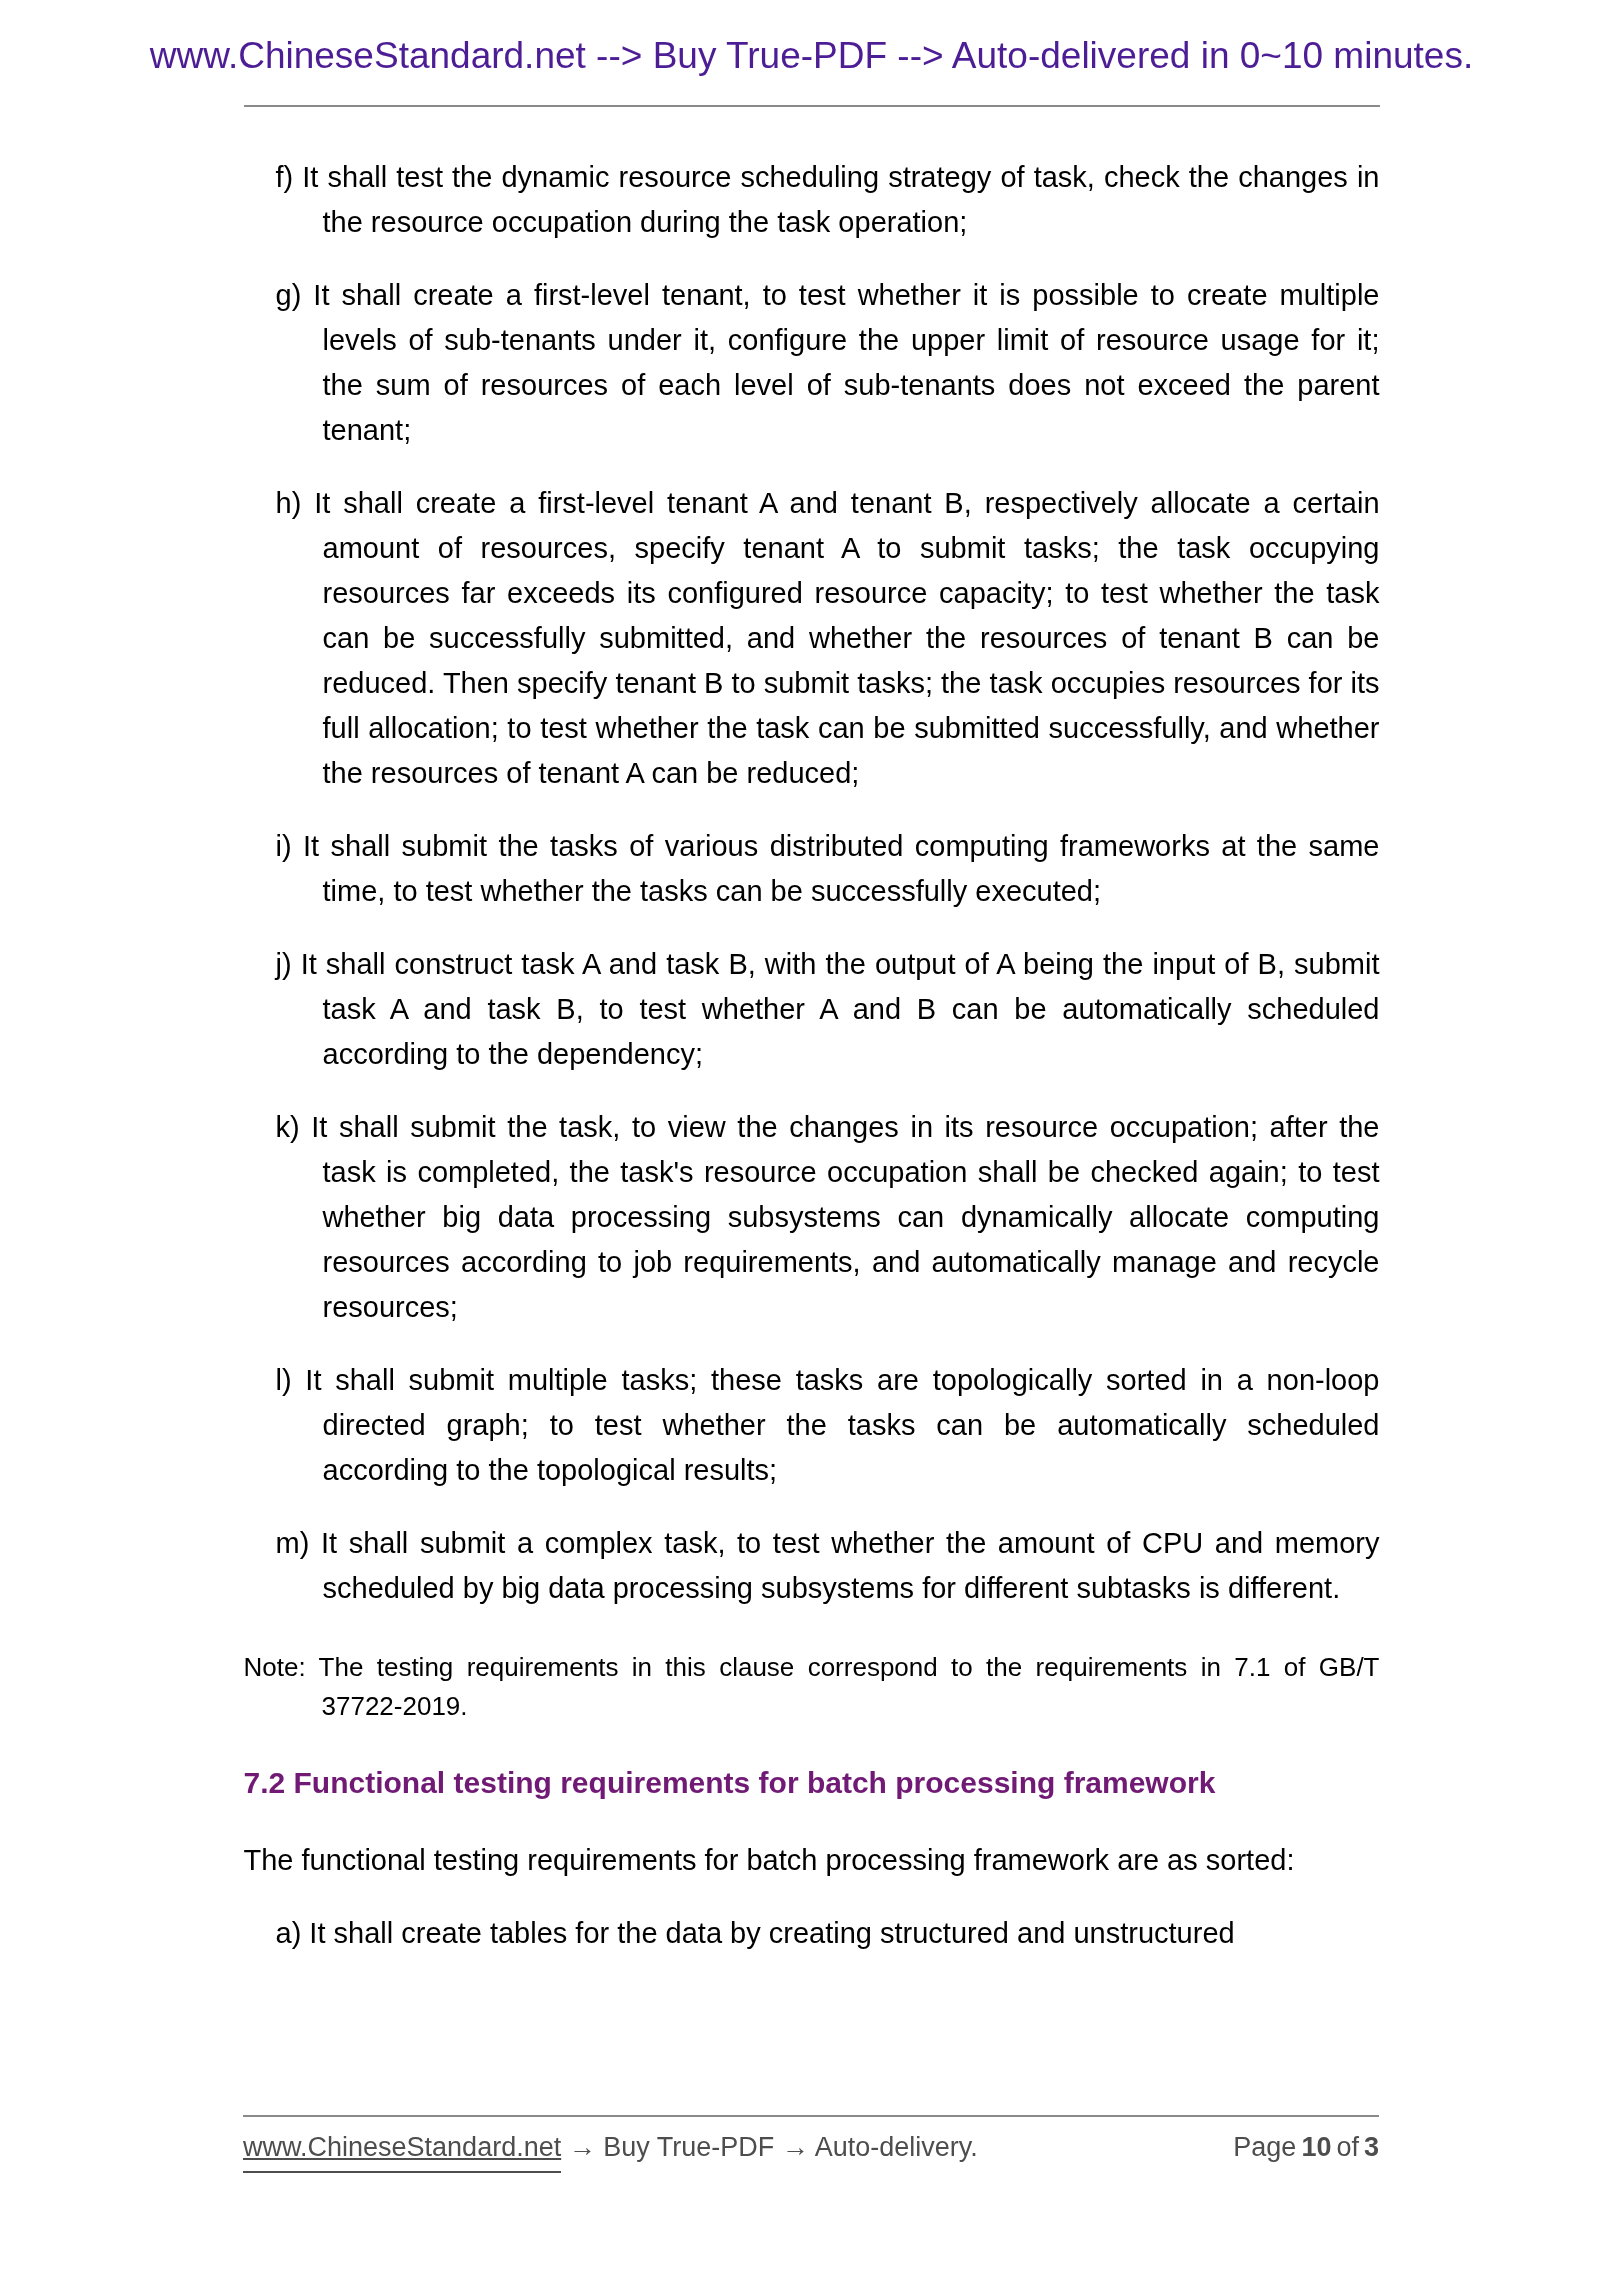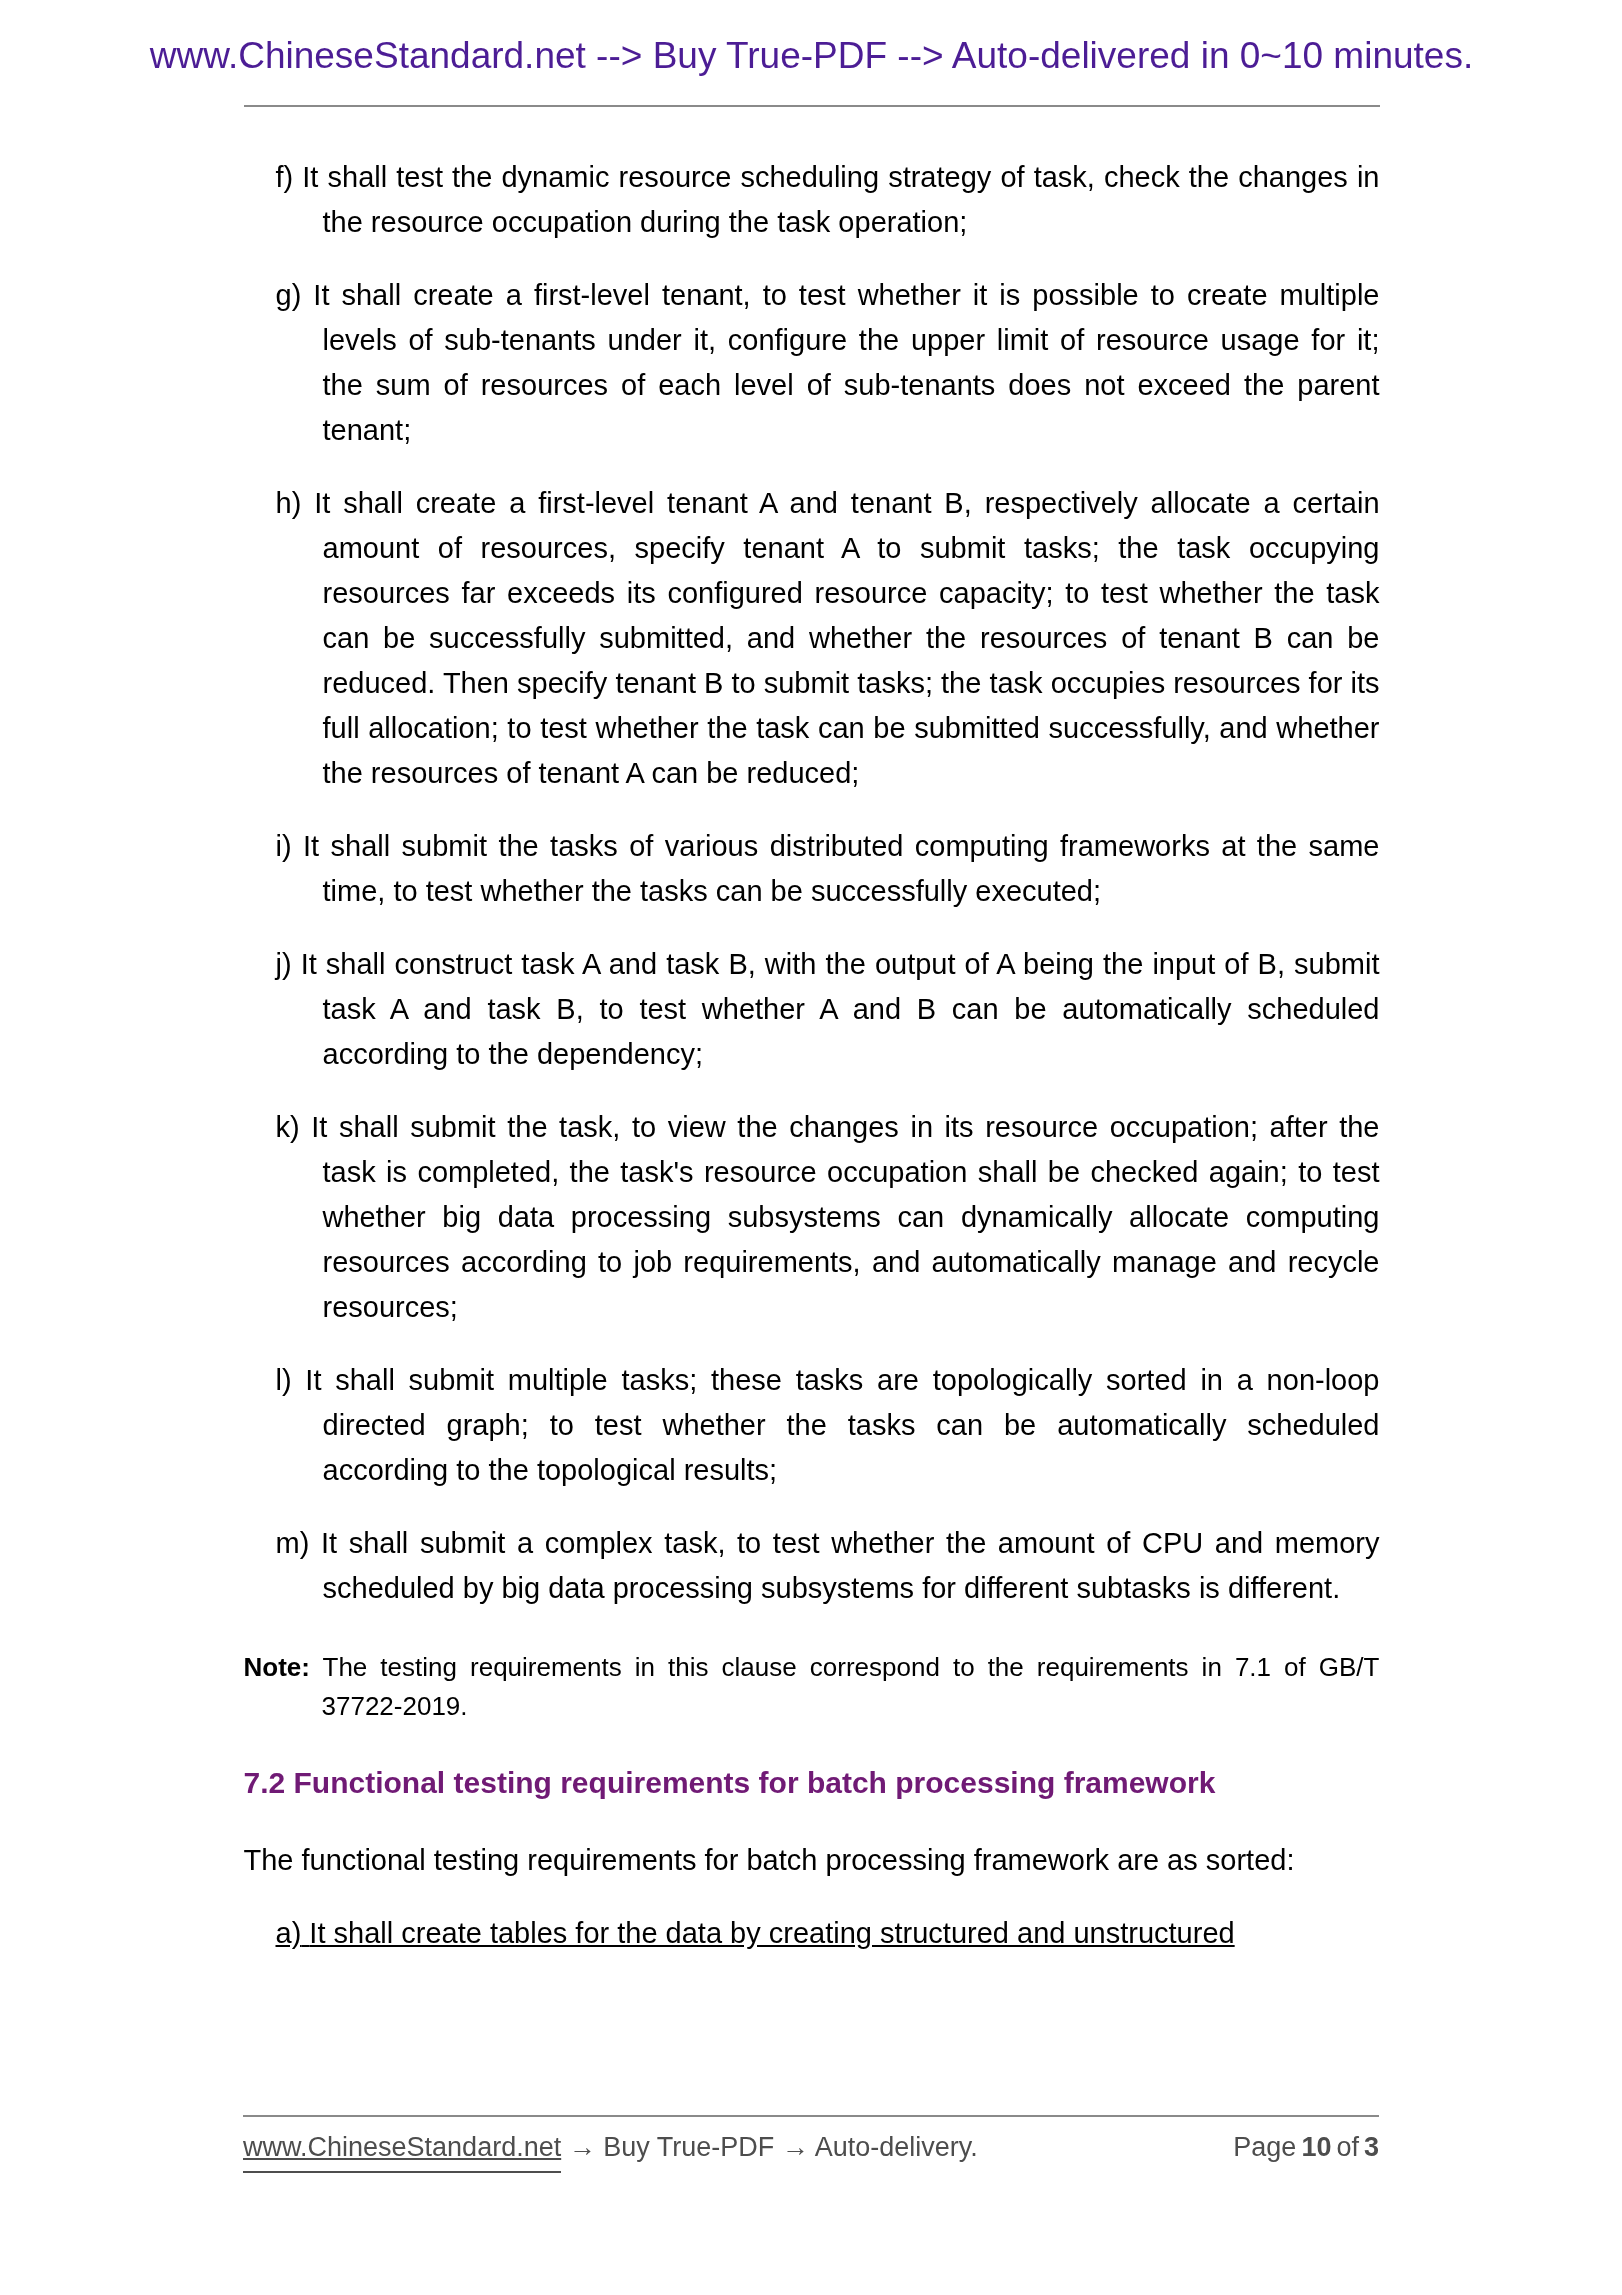--- a/index.html
+++ b/index.html
@@ -45,33 +45,33 @@
     text-align: justify;
   }
   .note {
     margin: 37px 0 0 0;
     padding-left: 78px;
     text-indent: -78px;
     font-size: 26px;
     line-height: 39px;
     text-align: justify;
   }
-  .note-label { font-weight: bold; }
+  .note-label { font-weight: normal; }
   .section-heading {
     margin: 38px 0 0 0;
     font-size: 30px;
     line-height: 37px;
     font-weight: bold;
     color: #701a75;
   }
   .intro {
     margin: 37px 0 0 0;
     text-align: justify;
   }
-  .partial-item { margin-top: 28px; margin-bottom: 0; text-decoration: underline; }
+  .partial-item { margin-top: 28px; margin-bottom: 0; }
   .footer-rule {
     position: absolute;
     left: 243px;
     top: 2115px;
     width: 1136px;
     border: none;
     border-top: 2.5px solid #8a8a8a;
     margin: 0;
   }
   .footer {

